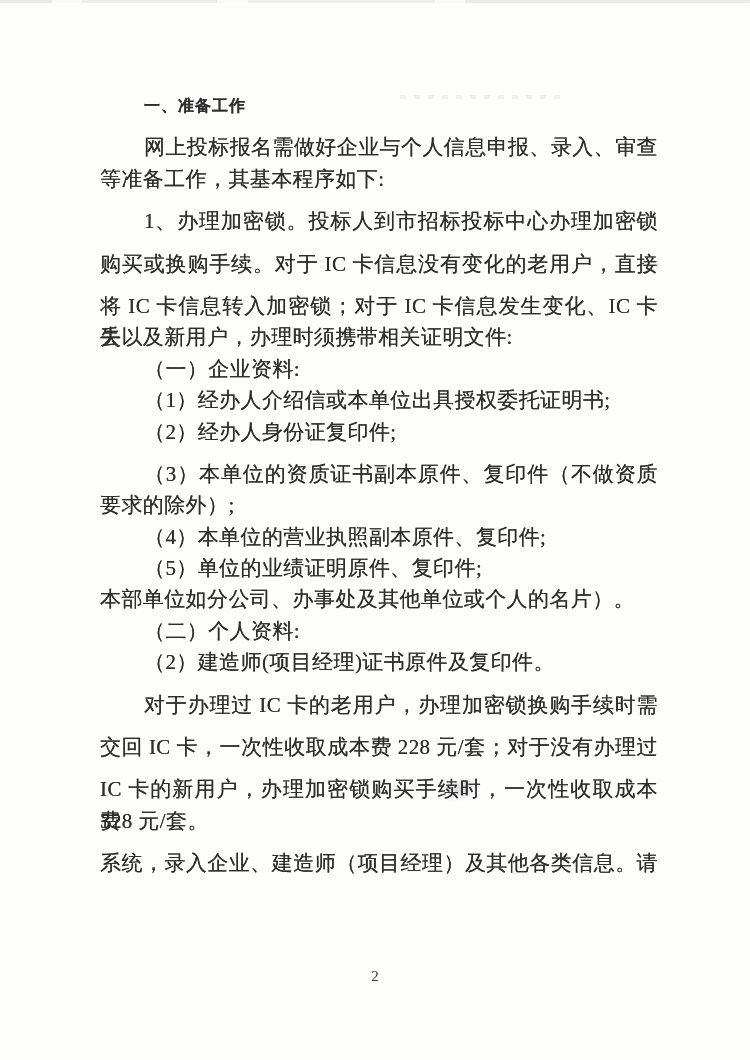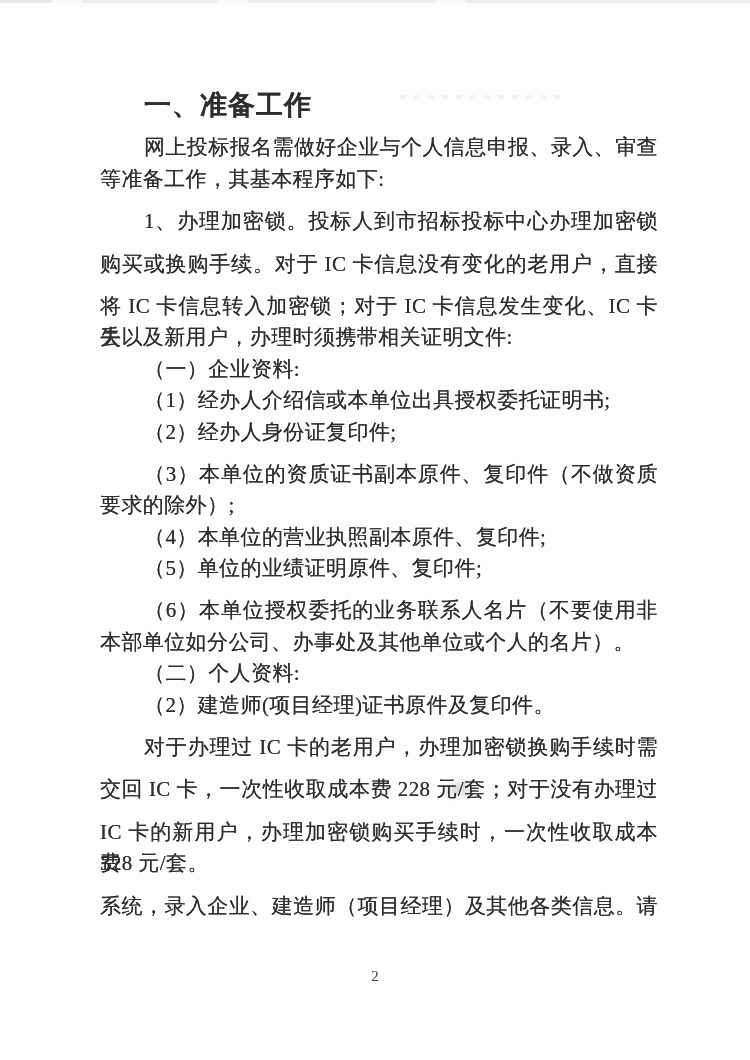--- a/index.html
+++ b/index.html
@@ -65,21 +65,21 @@
   }
   .ln.j {            
     white-space: normal;
     text-align: justify;
     text-align-last: justify;
     margin-top: 11px;
   }
   .ind { text-indent: 44px; }   
   .bold {
     font-weight: bold;
-    font-size: 27px;
+    font-size: 16px;
     letter-spacing: 1px;
   }
   .pagenum {
     position: absolute;
     top: 968px;
     left: 0;
     width: 750px;
     text-align: center;
     font-size: 15px;
     color: #3a3a3a;
@@ -101,21 +101,20 @@
     <div class="ln j">购买或换购手续。对于 IC 卡信息没有变化的老用户，直接</div>
     <div class="ln j">将 IC 卡信息转入加密锁；对于 IC 卡信息发生变化、IC 卡丢</div>
     <div class="ln">失以及新用户，办理时须携带相关证明文件:</div>
     <div class="ln ind">（一）企业资料:</div>
     <div class="ln ind">（1）经办人介绍信或本单位出具授权委托证明书;</div>
     <div class="ln ind">（2）经办人身份证复印件;</div>
     <div class="ln ind j">（3）本单位的资质证书副本原件、复印件（不做资质</div>
     <div class="ln">要求的除外）;</div>
     <div class="ln ind">（4）本单位的营业执照副本原件、复印件;</div>
     <div class="ln ind">（5）单位的业绩证明原件、复印件;</div>
-    <div class="ln ind j">（6）本单位授权委托的业务联系人名片（不要使用非</div>
     <div class="ln">本部单位如分公司、办事处及其他单位或个人的名片）。</div>
     <div class="ln ind">（二）个人资料:</div>
     <div class="ln ind">（2）建造师(项目经理)证书原件及复印件。</div>
     <div class="ln ind j">对于办理过 IC 卡的老用户，办理加密锁换购手续时需</div>
     <div class="ln j">交回 IC 卡，一次性收取成本费 228 元/套；对于没有办理过</div>
     <div class="ln j">IC 卡的新用户，办理加密锁购买手续时，一次性收取成本费</div>
     <div class="ln">328 元/套。</div>
     <div class="ln j">系统，录入企业、建造师（项目经理）及其他各类信息。请</div>
   </div>
 

